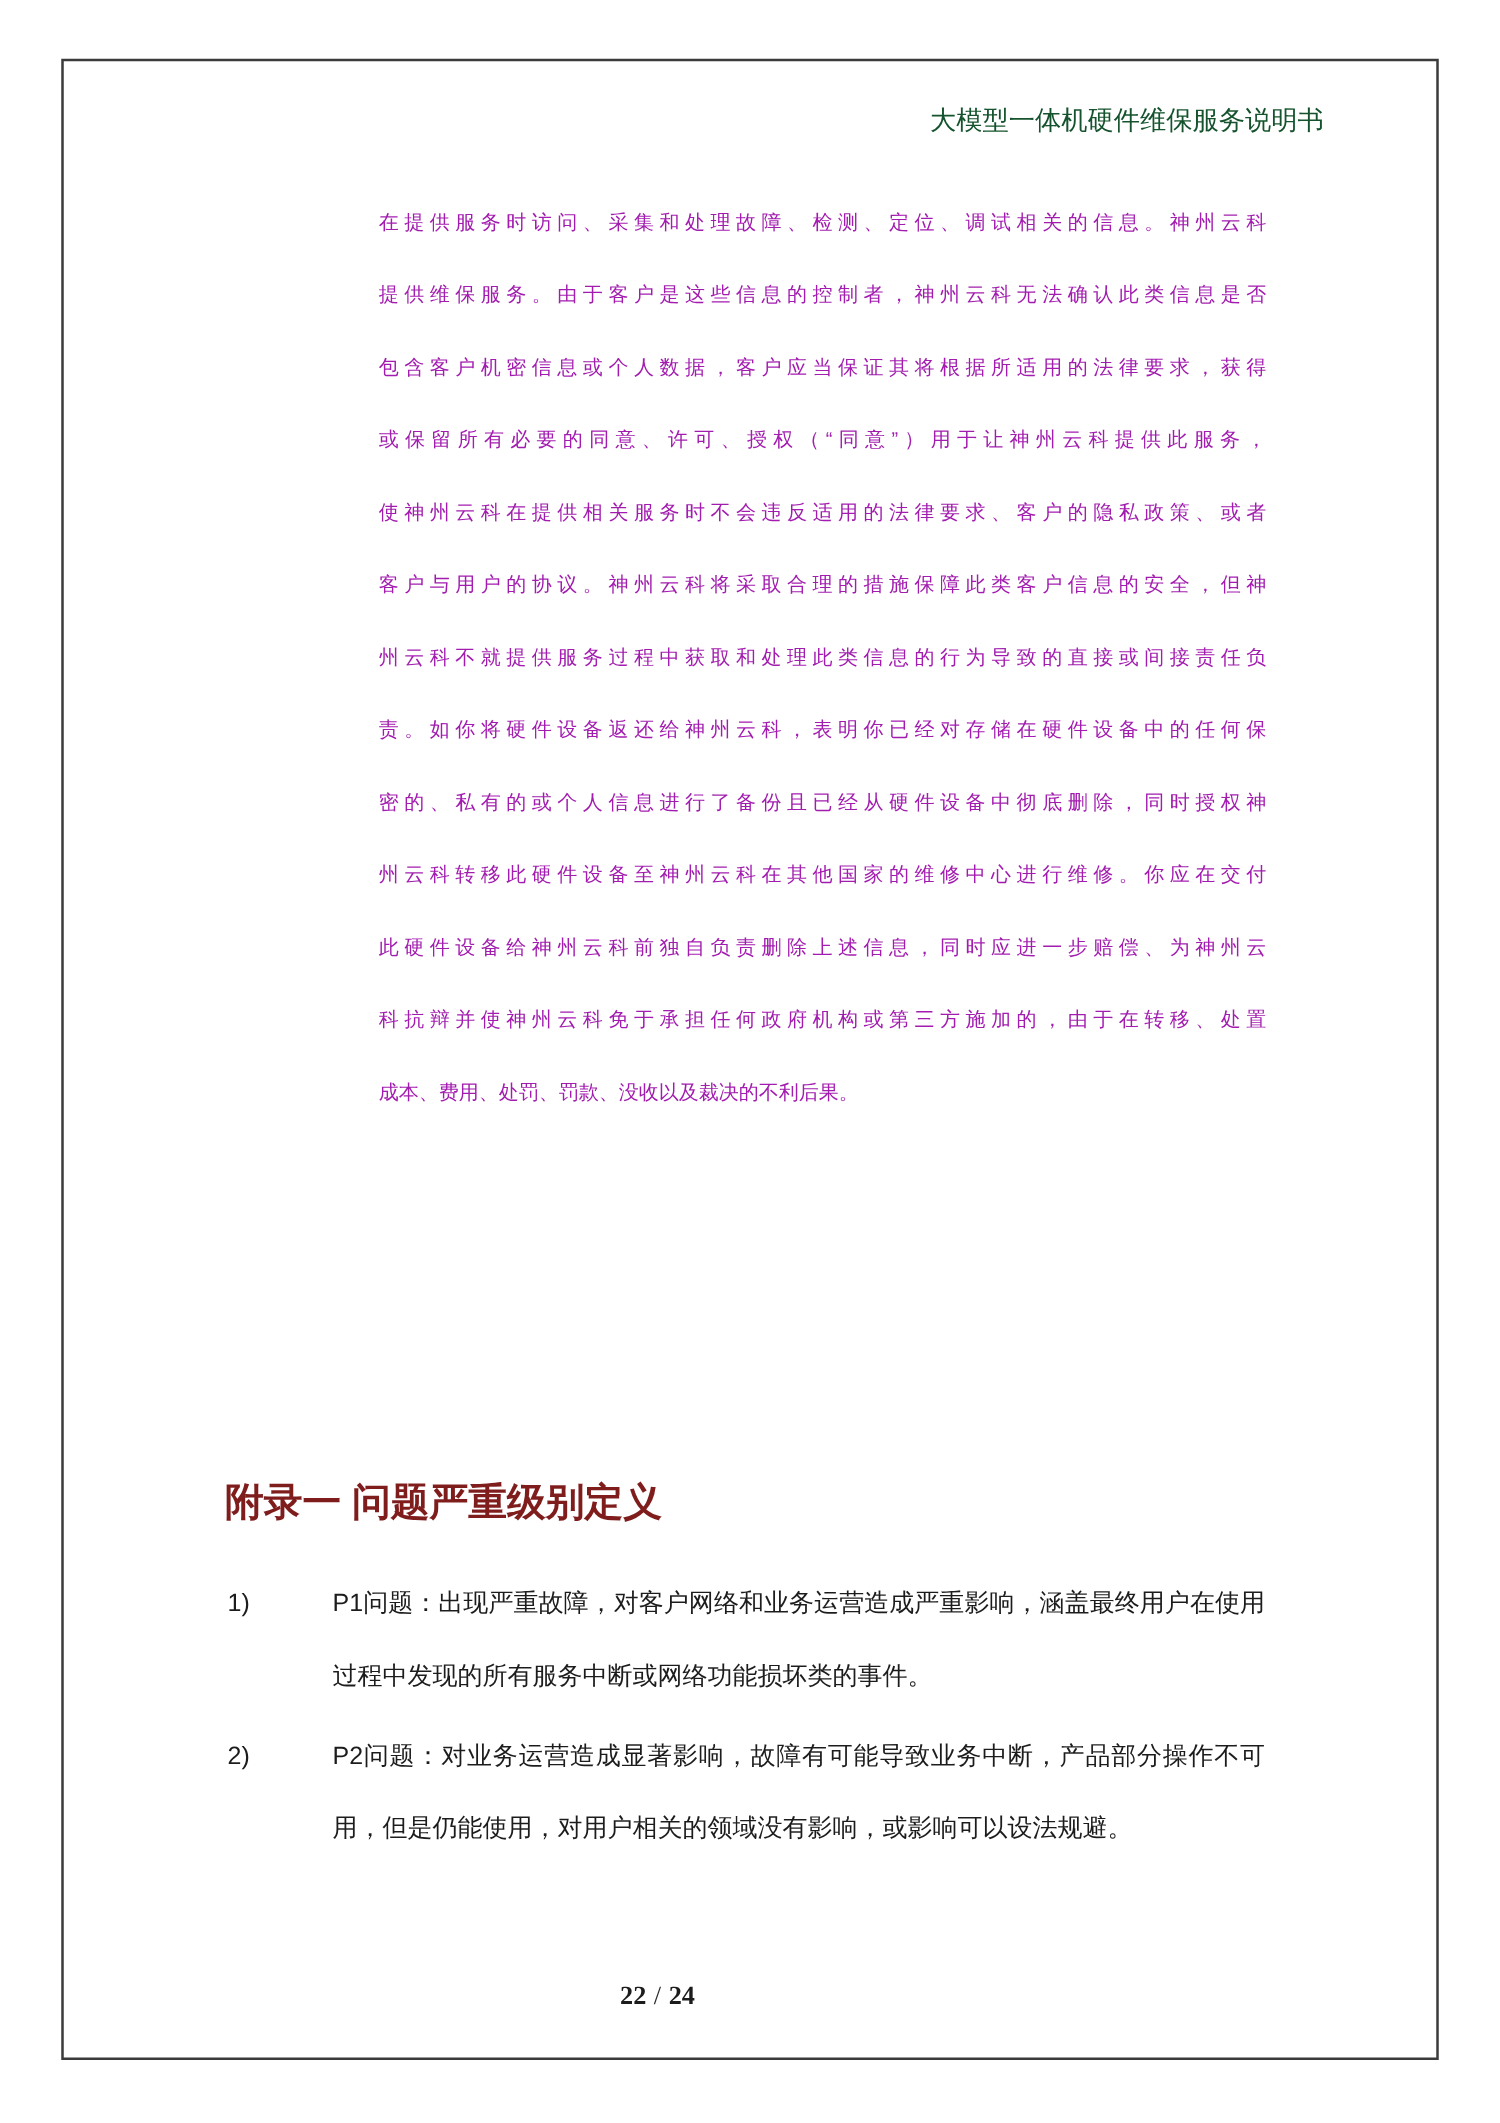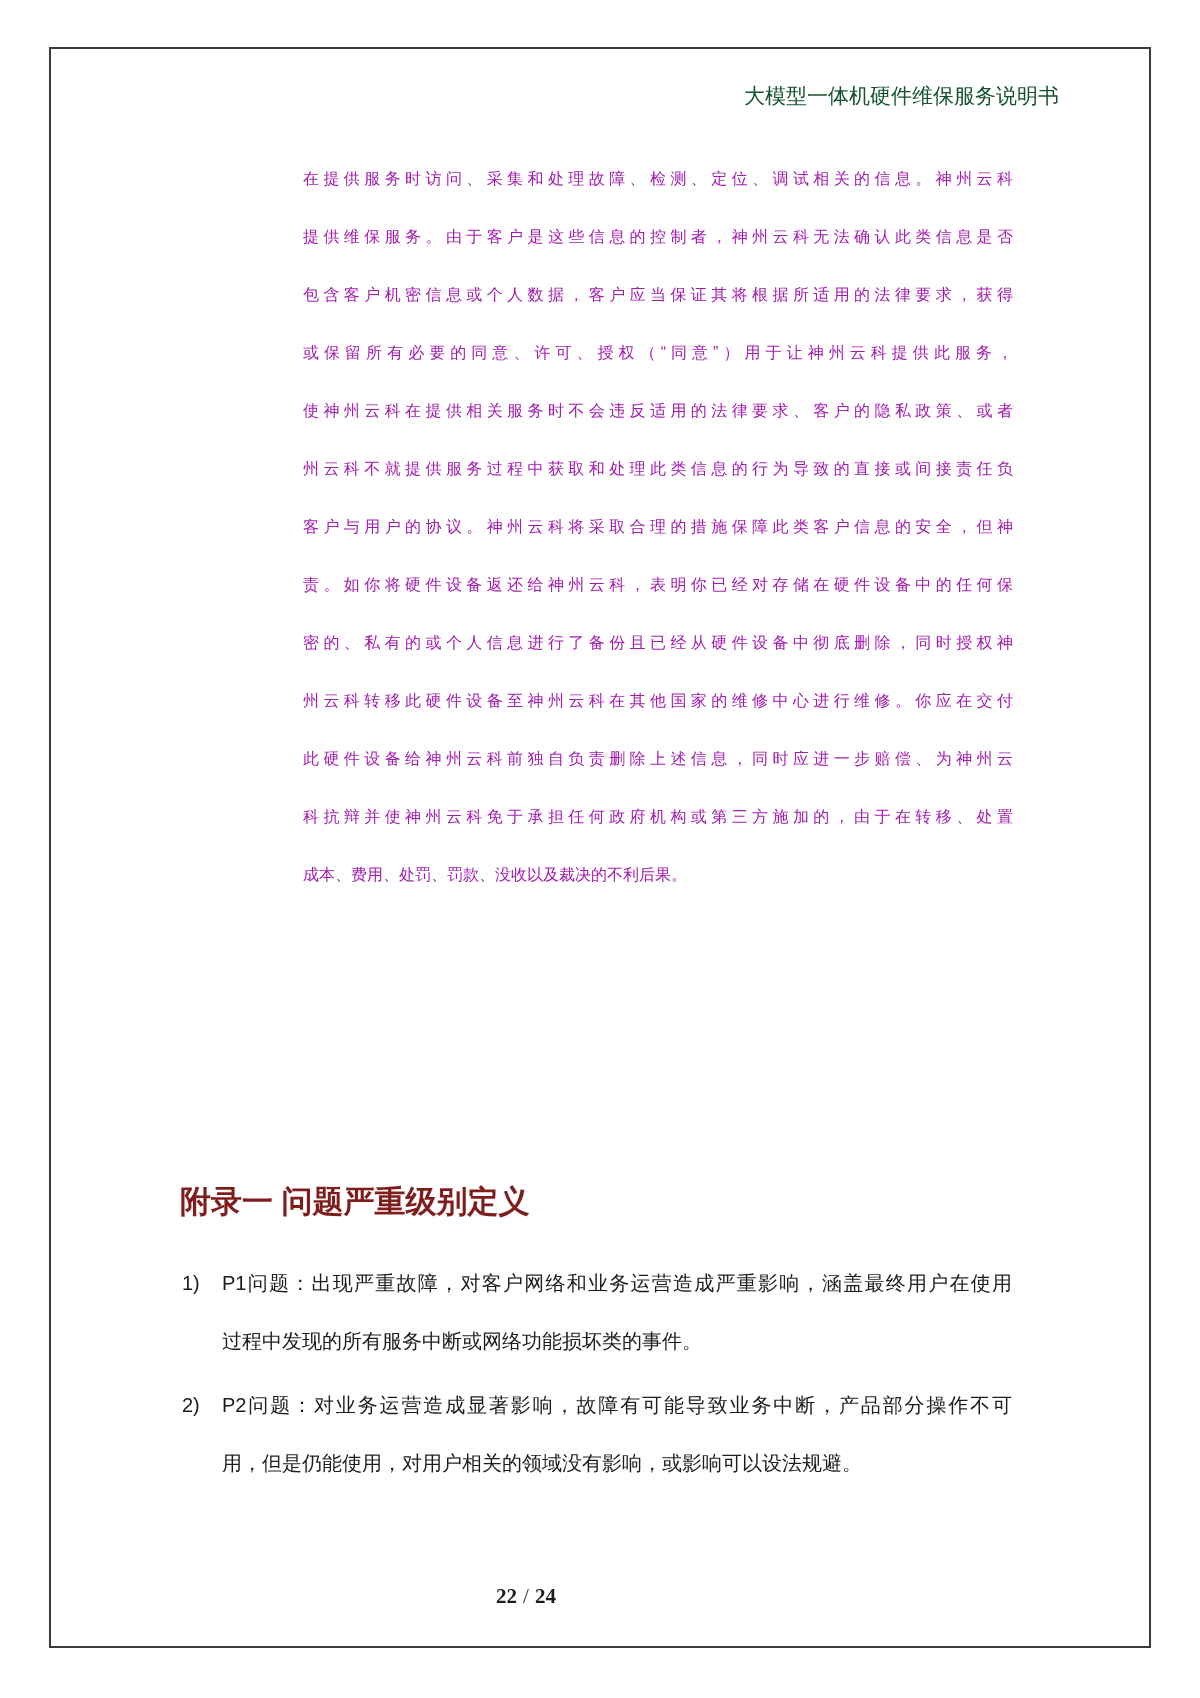--- a/index.html
+++ b/index.html
@@ -70,20 +70,21 @@
     position: absolute;
     left: 40px; top: 0;
     width: 790px;
   }
   .item-line {
     height: 58px;
     line-height: 58px;
     font-size: 20px;
     color: #1c1c1c;
     white-space: nowrap;
+    margin-left: 44px;
   }
   .doc-footer {
     position: absolute;
     left: 0; top: 1582px;
     width: 1052px;
     text-align: center;
     font-family: "Liberation Serif", serif;
     font-size: 21px;
     line-height: 28px;
     color: #1c1c1c;
@@ -98,22 +99,22 @@
   <div class="page-frame"></div>
 
   <div class="doc-header">大模型一体机硬件维保服务说明书</div>
 
   <div class="paragraph">
     <div class="para-line jfull">在提供服务时访问、采集和处理故障、检测、定位、调试相关的信息。神州云科</div>
     <div class="para-line jfull">提供维保服务。由于客户是这些信息的控制者，神州云科无法确认此类信息是否</div>
     <div class="para-line jfull">包含客户机密信息或个人数据，客户应当保证其将根据所适用的法律要求，获得</div>
     <div class="para-line jfull">或保留所有必要的同意、许可、授权（“同意”）用于让神州云科提供此服务，</div>
     <div class="para-line jfull">使神州云科在提供相关服务时不会违反适用的法律要求、客户的隐私政策、或者</div>
+    <div class="para-line jfull">客户与用户的协议。神州云科将采取合理的措施保障此类客户信息的安全，但神</div>
     <div class="para-line jfull">州云科不就提供服务过程中获取和处理此类信息的行为导致的直接或间接责任负</div>
-    <div class="para-line jfull">客户与用户的协议。神州云科将采取合理的措施保障此类客户信息的安全，但神</div>
     <div class="para-line jfull">责。如你将硬件设备返还给神州云科，表明你已经对存储在硬件设备中的任何保</div>
     <div class="para-line jfull">密的、私有的或个人信息进行了备份且已经从硬件设备中彻底删除，同时授权神</div>
     <div class="para-line jfull">州云科转移此硬件设备至神州云科在其他国家的维修中心进行维修。你应在交付</div>
     <div class="para-line jfull">此硬件设备给神州云科前独自负责删除上述信息，同时应进一步赔偿、为神州云</div>
     <div class="para-line jfull">科抗辩并使神州云科免于承担任何政府机构或第三方施加的，由于在转移、处置</div>
     <div class="para-line">成本、费用、处罚、罚款、没收以及裁决的不利后果。</div>
   </div>
 
   <div class="appendix-heading">附录一 问题严重级别定义</div>
 

